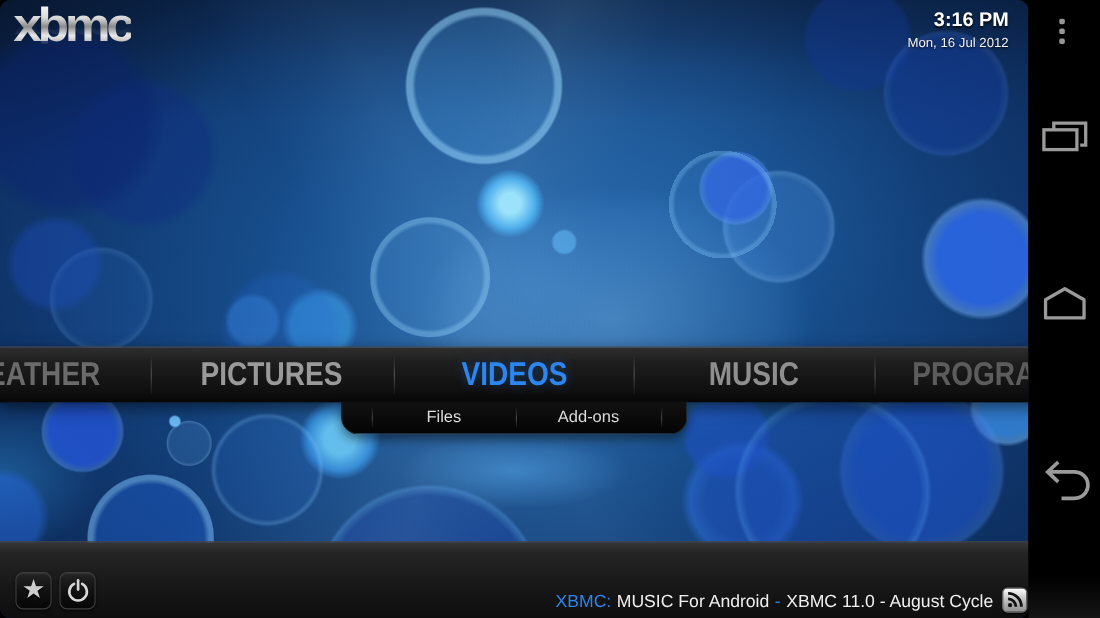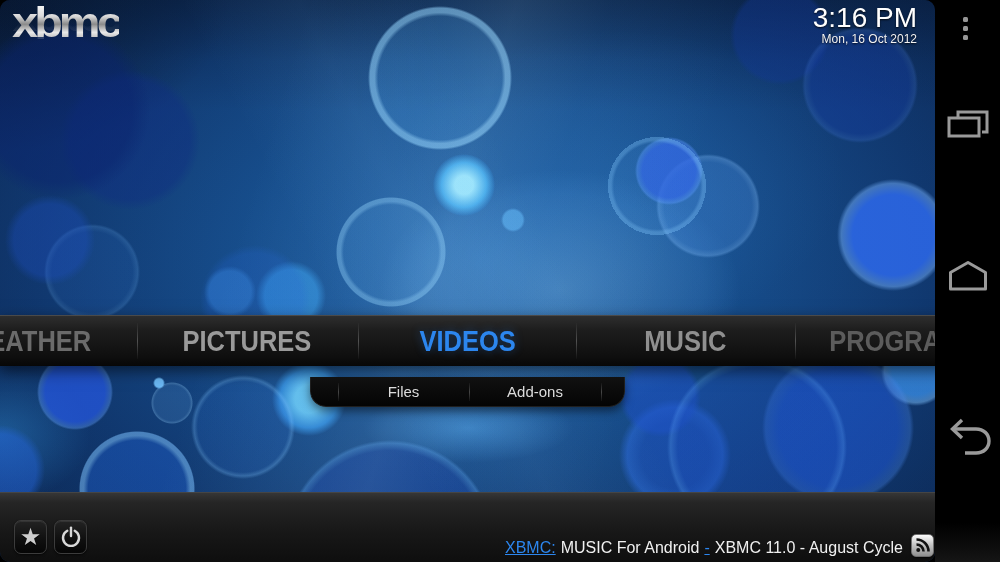--- a/index.html
+++ b/index.html
@@ -59,41 +59,41 @@
     line-height:44px;transform:scaleY(.92);transform-origin:top left;
     background:linear-gradient(180deg,#ffffff 0%,#dadada 35%,#8a8a8a 55%,#e9e9e9 75%,#9e9e9e 100%);
     -webkit-background-clip:text;background-clip:text;color:transparent;}
   .logo-reflection{top:41px;transform:scaleY(-.92);opacity:.20;
     -webkit-mask-image:linear-gradient(180deg,#000 0%,rgba(0,0,0,0) 55%);
     mask-image:linear-gradient(180deg,#000 0%,rgba(0,0,0,0) 55%);}
 
   
   .clock{position:absolute;top:5px;right:18px;text-align:right;color:#fff;
     text-shadow:0 1px 2px rgba(0,0,0,.8);}
-  .time{font-size:28px;font-weight:400;line-height:26px;letter-spacing:0;}
+  .time{font-size:18px;font-weight:700;line-height:26px;letter-spacing:0;}
   .date{font-size:12px;font-weight:400;margin-top:1px;color:#f2f2f2;}
 
   
   .menubar{position:absolute;left:0;top:315px;width:1000px;height:50px;
     background:linear-gradient(180deg,#2e2e2e 0,#1d1d1d 28%,#0f0f0f 80%,#070707 100%);
     border-top:1px solid #4a4a4a;box-shadow:0 5px 14px rgba(0,0,0,.55);}
   .menu-item{position:absolute;top:0;height:50px;width:219px;display:flex;
     align-items:center;justify-content:center;cursor:pointer;}
   .menu-item span{display:inline-block;font-size:30px;font-weight:700;
     transform:scaleX(.85);white-space:nowrap;}
   .mi-0{left:-82px;} .mi-1{left:137px;} .mi-2{left:358px;} .mi-3{left:576px;} .mi-4{left:795px;}
   .mi-0 span{color:#6b6b6b;} .mi-1 span{color:#9a9a9a;}
   .mi-2 span{color:#2c86ee;text-shadow:0 0 10px rgba(40,130,240,.35);}
   .mi-3 span{color:#8f8f8f;} .mi-4 span{color:#5c5c5c;}
   .menu-div{position:absolute;top:7px;height:36px;width:1px;
     background:linear-gradient(180deg,rgba(110,110,110,.05),rgba(130,130,130,.55) 50%,rgba(110,110,110,.05));}
   .md-0{left:137px;} .md-1{left:358px;} .md-2{left:576px;} .md-3{left:795px;}
 
   
-  .submenu{position:absolute;left:310px;top:377px;width:315px;height:30px;
+  .submenu{position:absolute;left:310px;top:365px;width:315px;height:30px;
     background:linear-gradient(180deg,#111 0,#040404 100%);
     border:1px solid #1f1f1f;border-top:none;border-radius:0 0 16px 16px;
     box-shadow:0 4px 10px rgba(0,0,0,.5);box-sizing:border-box;}
   .sub-item{position:absolute;top:5px;height:20px;line-height:20px;text-align:center;
     font-size:15px;color:#dcdcdc;cursor:pointer;}
   .si-0{left:27px;width:131px;} .si-1{left:158px;width:132px;}
   .sub-div{position:absolute;top:6px;height:18px;width:1px;
     background:linear-gradient(180deg,rgba(90,90,90,.1),rgba(110,110,110,.6) 50%,rgba(90,90,90,.1));}
   .sd-0{left:27px;} .sd-1{left:158px;} .sd-2{left:290px;}
 
@@ -106,21 +106,21 @@
     background:linear-gradient(180deg,#232323 0,#101010 55%,#060606 100%);
     box-shadow:inset 0 1px 0 rgba(255,255,255,.08),0 1px 2px rgba(0,0,0,.6);
     display:flex;align-items:center;justify-content:center;}
   .btn-fav{left:14px;} .btn-power{left:54px;}
   .star-glyph{font-size:24px;line-height:24px;color:#cdcdcd;
     text-shadow:0 1px 1px rgba(0,0,0,.8);}
 
   
   .ticker{position:absolute;left:505px;top:44px;width:402px;height:22px;line-height:22px;
     font-size:16px;white-space:nowrap;overflow:hidden;color:#f0f0f0;}
-  .t-label,.t-sep{color:#2c86ee;text-decoration:underline;}
+  .t-label,.t-sep{color:#2c86ee;}
   .t-label{margin-right:5px;}
   .t-sep{margin:0 5px;}
   .rss-badge{position:absolute;left:911px;top:41px;width:23px;height:23px;border-radius:5px;
     background:linear-gradient(180deg,#fdfdfd 0,#c2c2c2 48%,#8f8f8f 100%);
     border:1px solid #6e6e6e;box-sizing:border-box;cursor:pointer;
     box-shadow:0 1px 2px rgba(0,0,0,.7);display:flex;align-items:center;justify-content:center;}
 
   
   .navbar{position:absolute;left:935px;top:0;width:65px;height:562px;
     background:linear-gradient(180deg,#000 0 93%,#151515 100%);}
@@ -141,21 +141,21 @@
     <div class="beam beam1"></div>
     <div class="beam beam2"></div>
 
     <div class="logo-wrap">
       <div class="logo-text">xbmc</div>
       <div class="logo-text logo-reflection">xbmc</div>
     </div>
 
     <div class="clock">
       <div class="time">3:16 PM</div>
-      <div class="date">Mon, 16 Oct 2012</div>
+      <div class="date">Mon, 16 Jul 2012</div>
     </div>
 
     <div class="menubar">
       <div class="menu-item mi-0">
         <span>WEATHER</span>
       </div>
       <div class="menu-item mi-1">
         <span>PICTURES</span>
       </div>
       <div class="menu-item mi-2">

